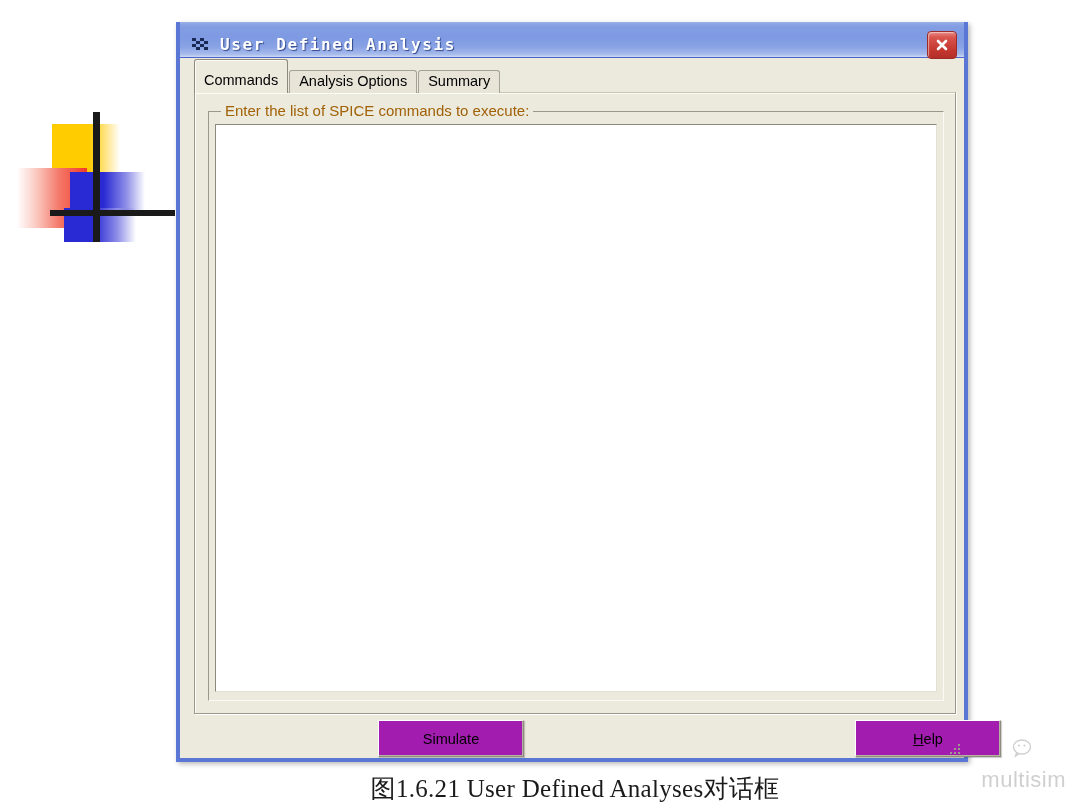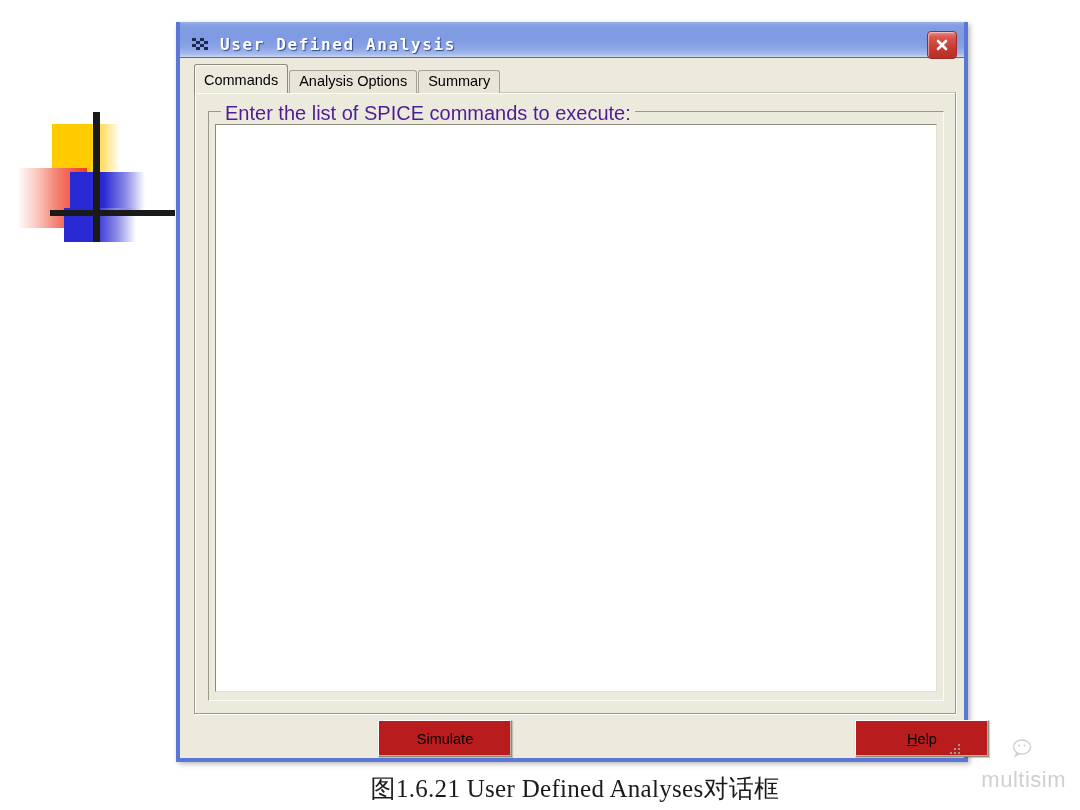--- a/index.html
+++ b/index.html
@@ -131,21 +131,21 @@
     border-radius: 3px 3px 0 0;
     margin-right: 1px;
     white-space: nowrap;
     cursor: default;
     position: relative;
     line-height: 17px;
   }
   .tab.active {
     background: #ece9dd;
     border-color: #8d8a7b;
-    padding-top: 7px;
+    padding-top: 12px;
     padding-bottom: 4px;
     z-index: 5;
     font-weight: normal;
     box-shadow: inset 1px 1px 0 #fdfcf6;
   }
   .tab.inactive {
     background: #e8e5d8;
     border-color: #a5a294;
     margin-top: 6px;
   }
@@ -175,22 +175,22 @@
     border-right-color: #fbfaf4;
     border-bottom-color: #fbfaf4;
     box-sizing: border-box;
   }
   #group-label {
     position: absolute;
     left: 12px;
     top: -10px;
     background: #ece9dd;
     padding: 0 4px;
-    font-size: 20px;
-    color: #4c1d95;
+    font-size: 15px;
+    color: #a16207;
     white-space: nowrap;
   }
   #command-area {
     position: absolute;
     left: 6px;
     top: 12px;
     width: 722px;
     height: 568px;
     background: #ffffff;
     border: 1px solid #8c8a7c;
@@ -210,23 +210,23 @@
   #buttonrow {
     position: absolute;
     left: 0;
     top: 696px;
     width: 100%;
     height: 44px;
   }
   .btn {
     position: absolute;
     top: 2px;
-    width: 134px;
+    width: 146px;
     height: 37px;
-    background: #b91c1c;
+    background: #a21caf;
     border: 1px solid #8f8c7e;
     border-top-color: #ffffff;
     border-left-color: #ffffff;
     box-shadow: inset -1px -1px 0 #b6b3a4, 1px 1px 1px rgba(0,0,0,0.18);
     font-size: 14.5px;
     color: #000;
     display: flex;
     align-items: center;
     justify-content: center;
     cursor: default;

